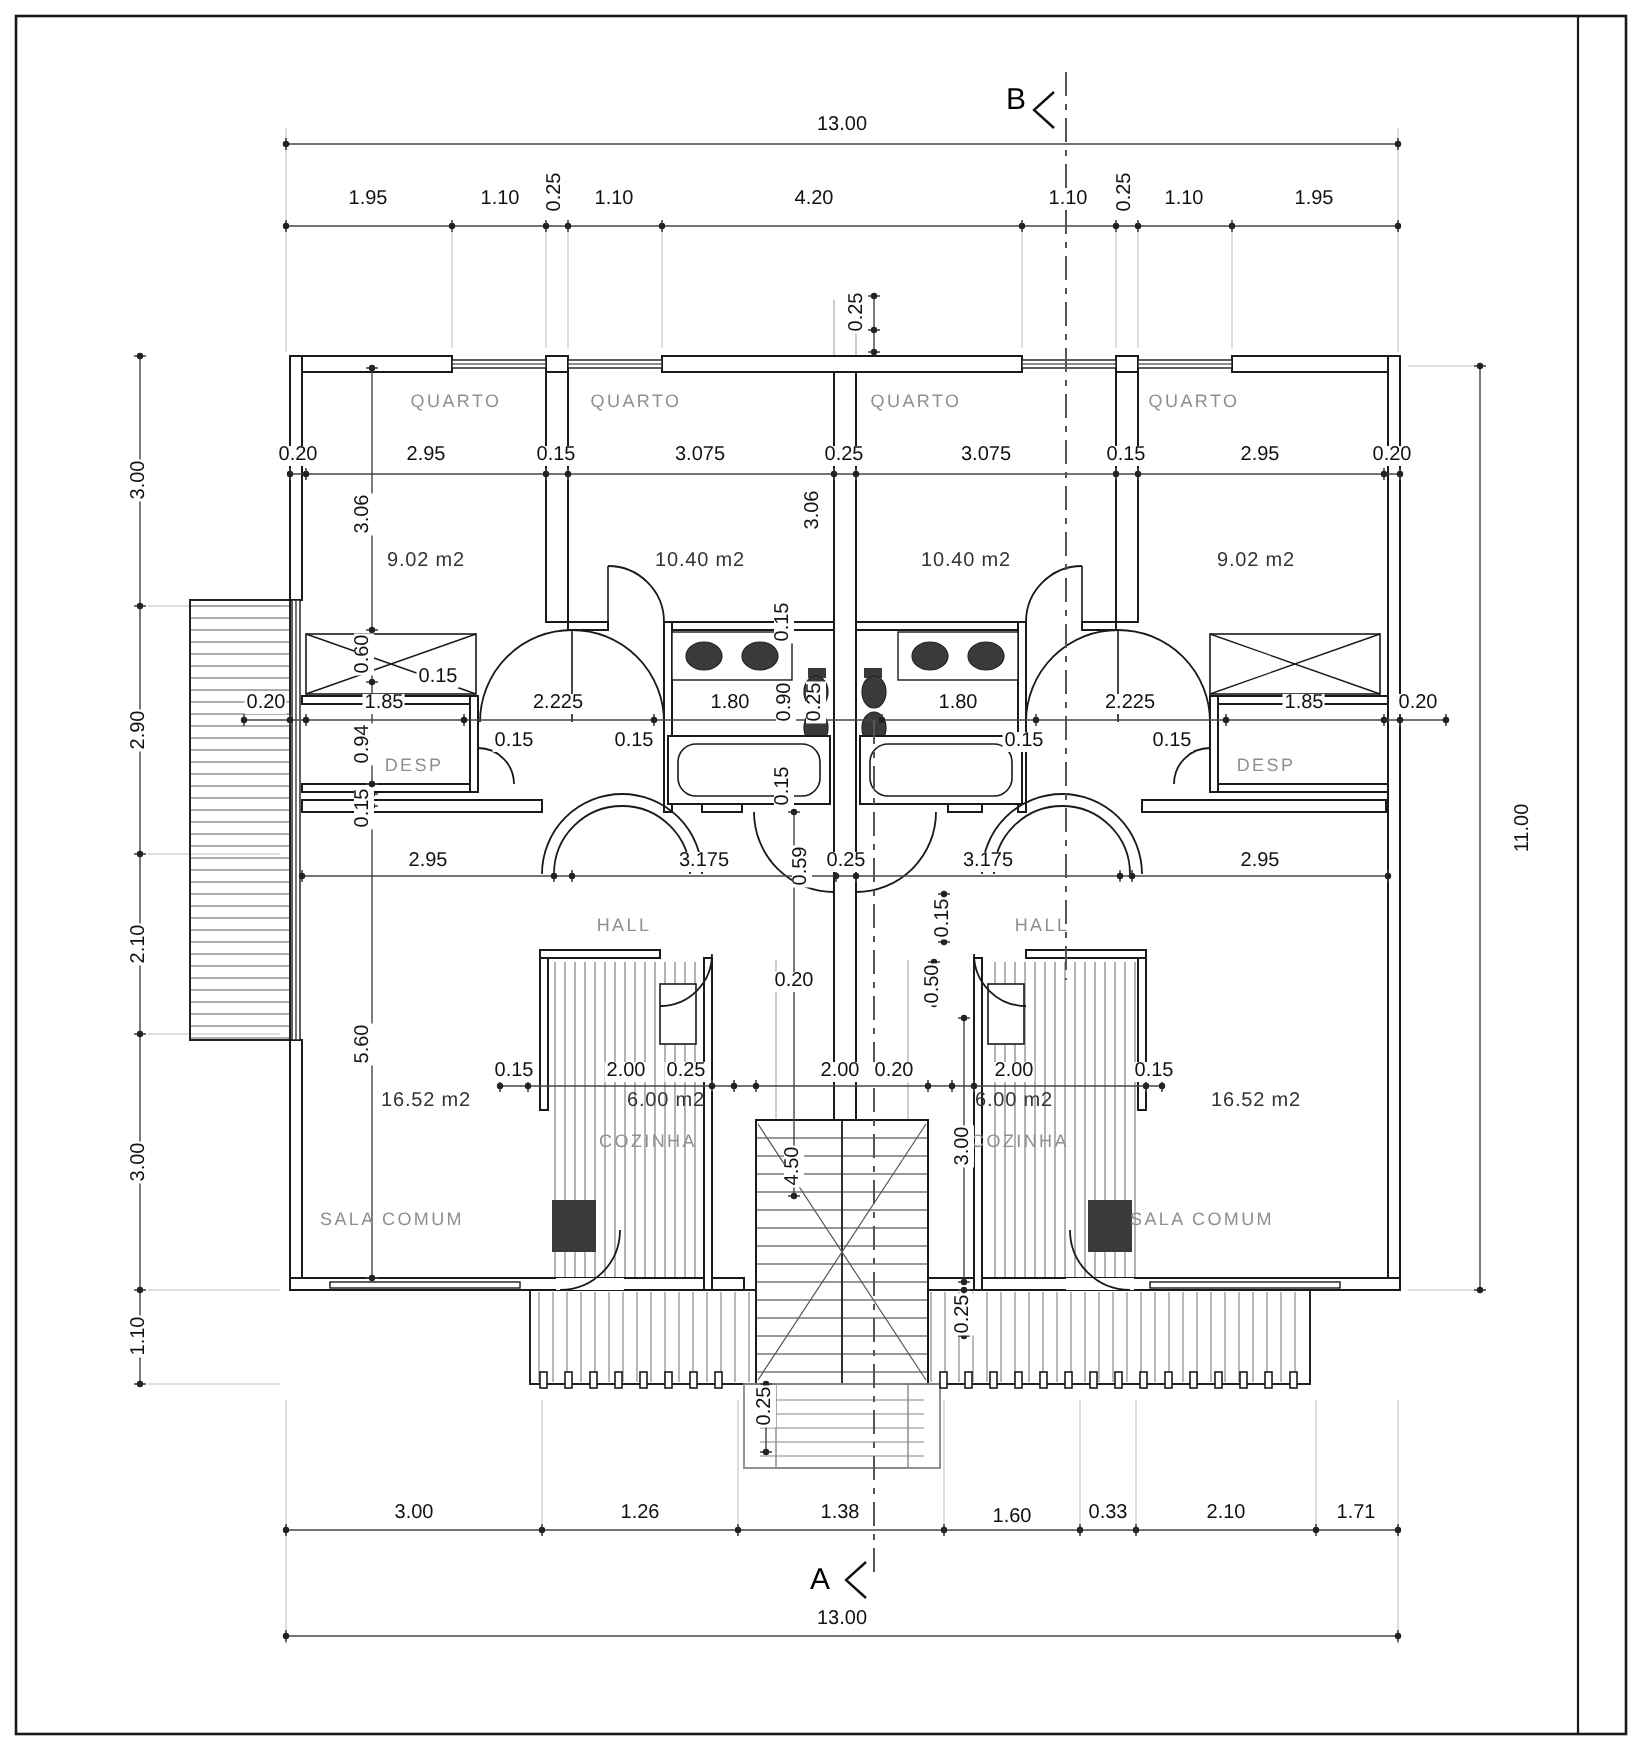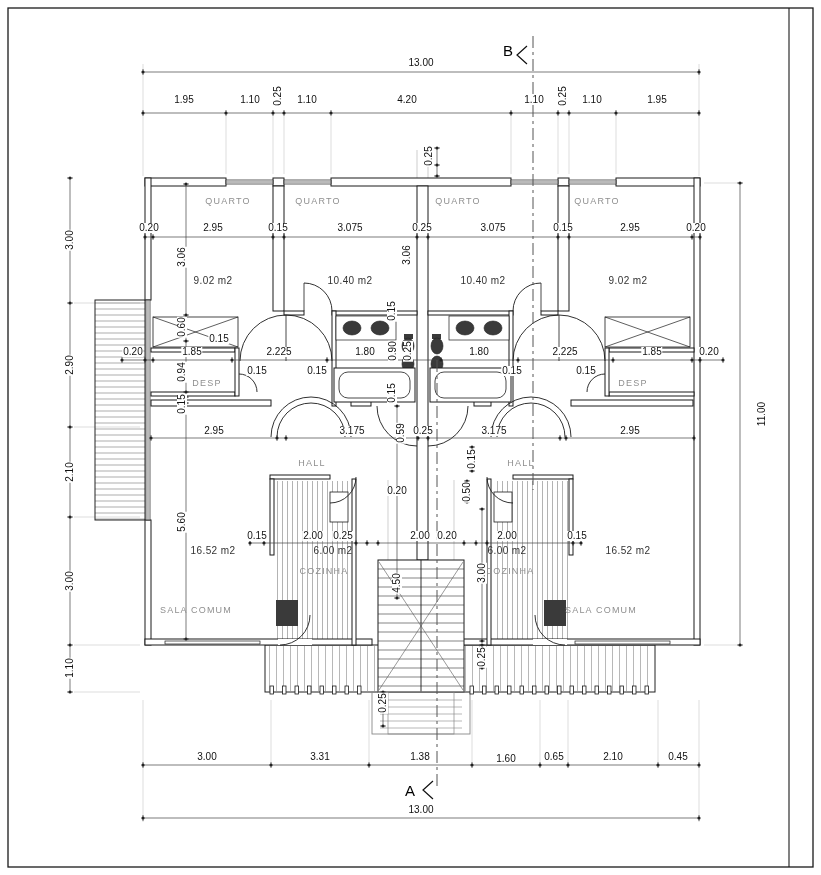--- a/index.html
+++ b/index.html
@@ -508,22 +508,22 @@
       <span class="lbl area" style="left: 628px; top: 551px;">16.52 m2</span>
       <span class="lbl room" style="left: 324px; top: 571px;">COZINHA</span>
       <span class="lbl room" style="left: 510px; top: 571px;">COZINHA</span>
       <span class="lbl v" style="left: 482px; top: 573px;">3.00</span>
       <span class="lbl v" style="left: 397px; top: 583px;">4.50</span>
       <span class="lbl room" style="left: 196px; top: 610px;">SALA COMUM</span>
       <span class="lbl room" style="left: 601px; top: 610px;">SALA COMUM</span>
       <span class="lbl v" style="left: 482px; top: 657px;">0.25</span>
       <span class="lbl v" style="left: 383px; top: 703px;">0.25</span>
       <span class="lbl" style="left: 207px; top: 757px;">3.00</span>
-      <span class="lbl" style="left: 320px; top: 757px;">3.31</span>
+      <span class="lbl" style="left: 320px; top: 757px;">1.26</span>
       <span class="lbl" style="left: 420px; top: 757px;">1.38</span>
       <span class="lbl" style="left: 506px; top: 759px;">1.60</span>
-      <span class="lbl" style="left: 554px; top: 757px;">0.65</span>
+      <span class="lbl" style="left: 554px; top: 757px;">0.33</span>
       <span class="lbl" style="left: 613px; top: 757px;">2.10</span>
-      <span class="lbl" style="left: 678px; top: 757px;">0.45</span>
+      <span class="lbl" style="left: 678px; top: 757px;">1.71</span>
       <span class="lbl sec" style="left: 410px; top: 790px;">A</span>
       <span class="lbl" style="left: 421px; top: 810px;">13.00</span>
     </div>
 </div>
 
 </body></html>

